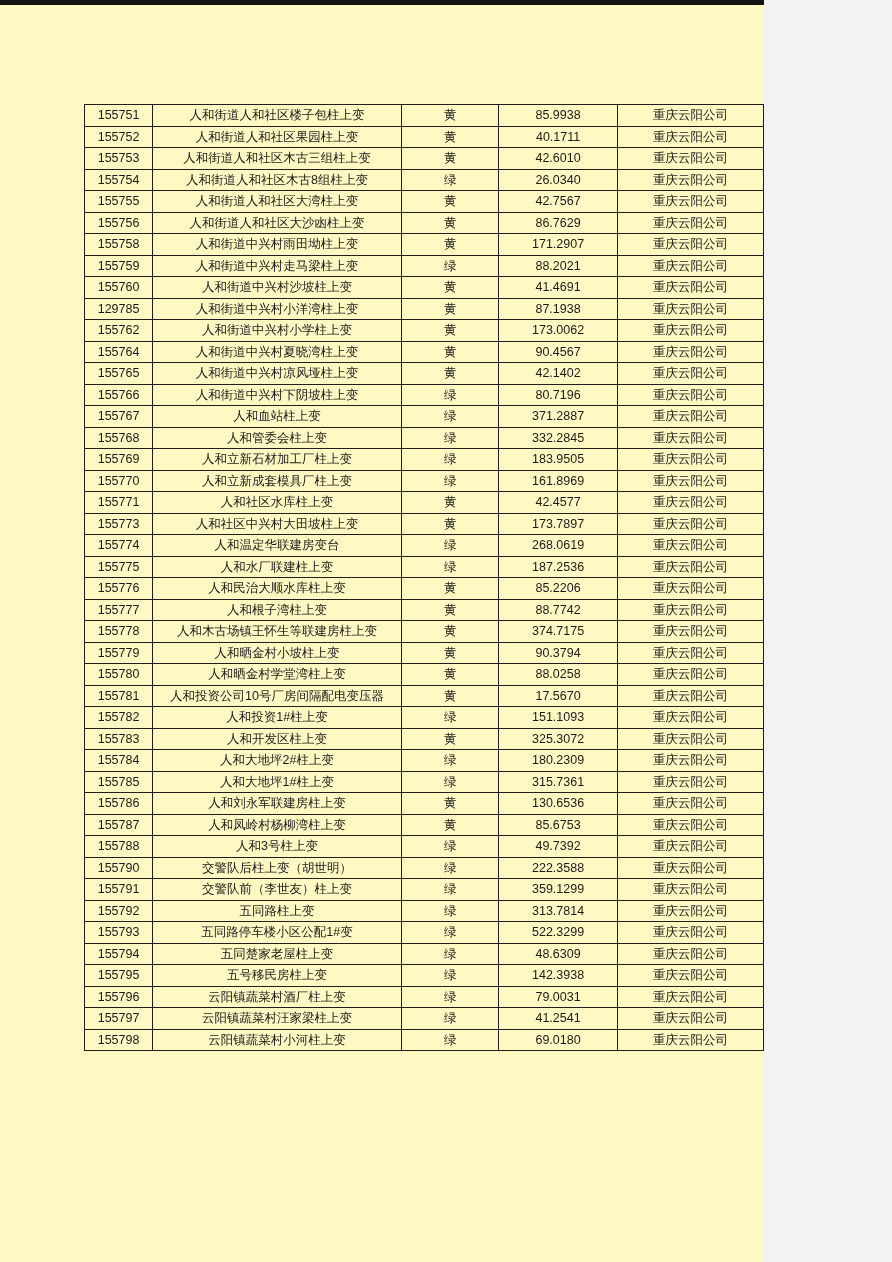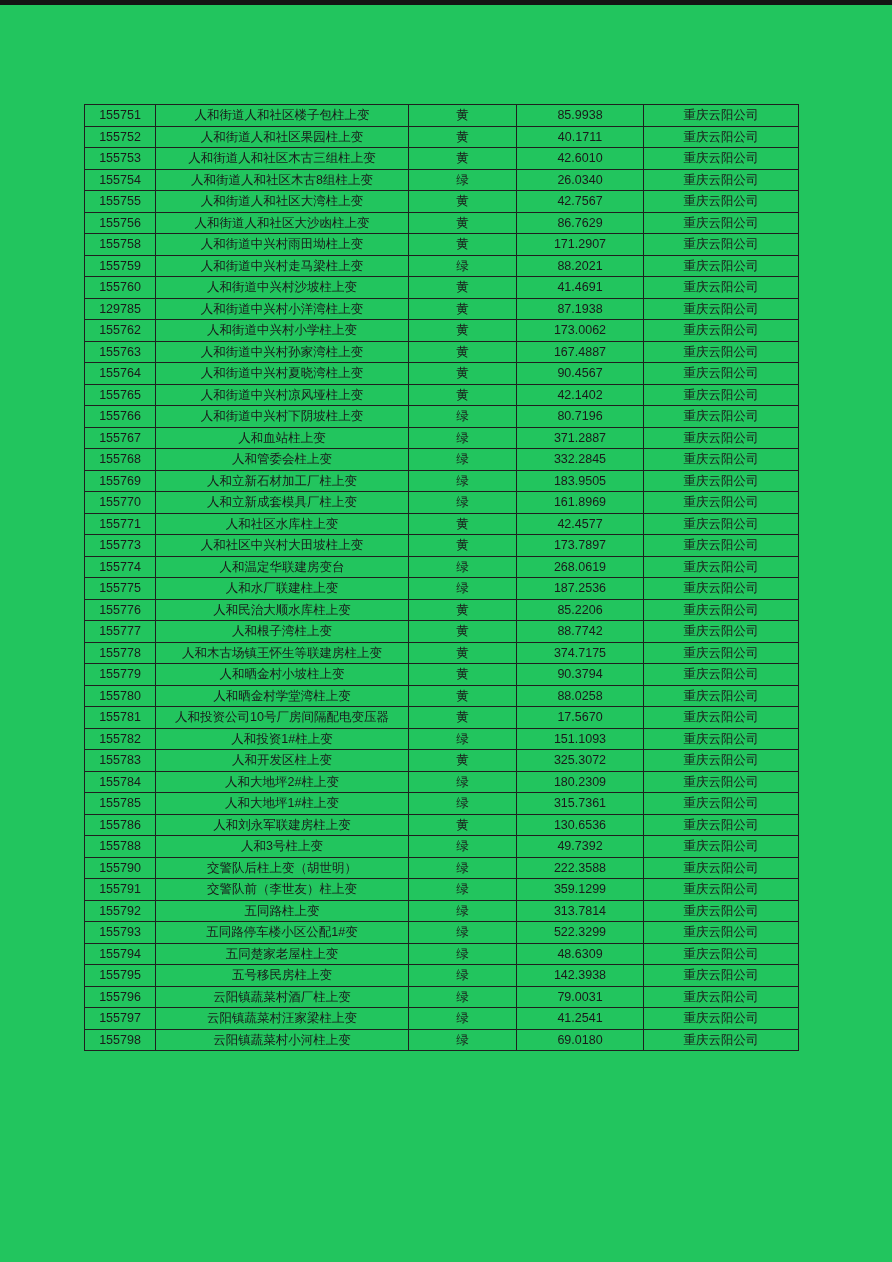--- a/index.html
+++ b/index.html
@@ -3,23 +3,23 @@
 <meta charset="utf-8">
 <style>
   html, body {
     margin: 0;
     padding: 0;
     background: #f2f2f2;
     font-family: "Liberation Sans", "DejaVu Sans", sans-serif;
   }
   .page {
     position: relative;
-    width: 892px;
+    width: 764px;
     height: 1262px;
-    background: #22c55e;
+    background: #fef9c3;
     overflow: hidden;
   }
   .top-edge {
     position: absolute;
     top: 0;
     left: 0;
     width: 892px;
     height: 5px;
     background: #141414;
   }
@@ -133,27 +133,20 @@
           <td>重庆云阳公司</td>
         </tr>
         <tr>
           <td>155762</td>
           <td>人和街道中兴村小学柱上变</td>
           <td>黄</td>
           <td>173.0062</td>
           <td>重庆云阳公司</td>
         </tr>
         <tr>
-          <td>155763</td>
-          <td>人和街道中兴村孙家湾柱上变</td>
-          <td>黄</td>
-          <td>167.4887</td>
-          <td>重庆云阳公司</td>
-        </tr>
-        <tr>
           <td>155764</td>
           <td>人和街道中兴村夏晓湾柱上变</td>
           <td>黄</td>
           <td>90.4567</td>
           <td>重庆云阳公司</td>
         </tr>
         <tr>
           <td>155765</td>
           <td>人和街道中兴村凉风垭柱上变</td>
           <td>黄</td>
@@ -291,20 +284,27 @@
           <td>人和大地坪1#柱上变</td>
           <td>绿</td>
           <td>315.7361</td>
           <td>重庆云阳公司</td>
         </tr>
         <tr>
           <td>155786</td>
           <td>人和刘永军联建房柱上变</td>
           <td>黄</td>
           <td>130.6536</td>
+          <td>重庆云阳公司</td>
+        </tr>
+        <tr>
+          <td>155787</td>
+          <td>人和凤岭村杨柳湾柱上变</td>
+          <td>黄</td>
+          <td>85.6753</td>
           <td>重庆云阳公司</td>
         </tr>
         <tr>
           <td>155788</td>
           <td>人和3号柱上变</td>
           <td>绿</td>
           <td>49.7392</td>
           <td>重庆云阳公司</td>
         </tr>
         <tr>

